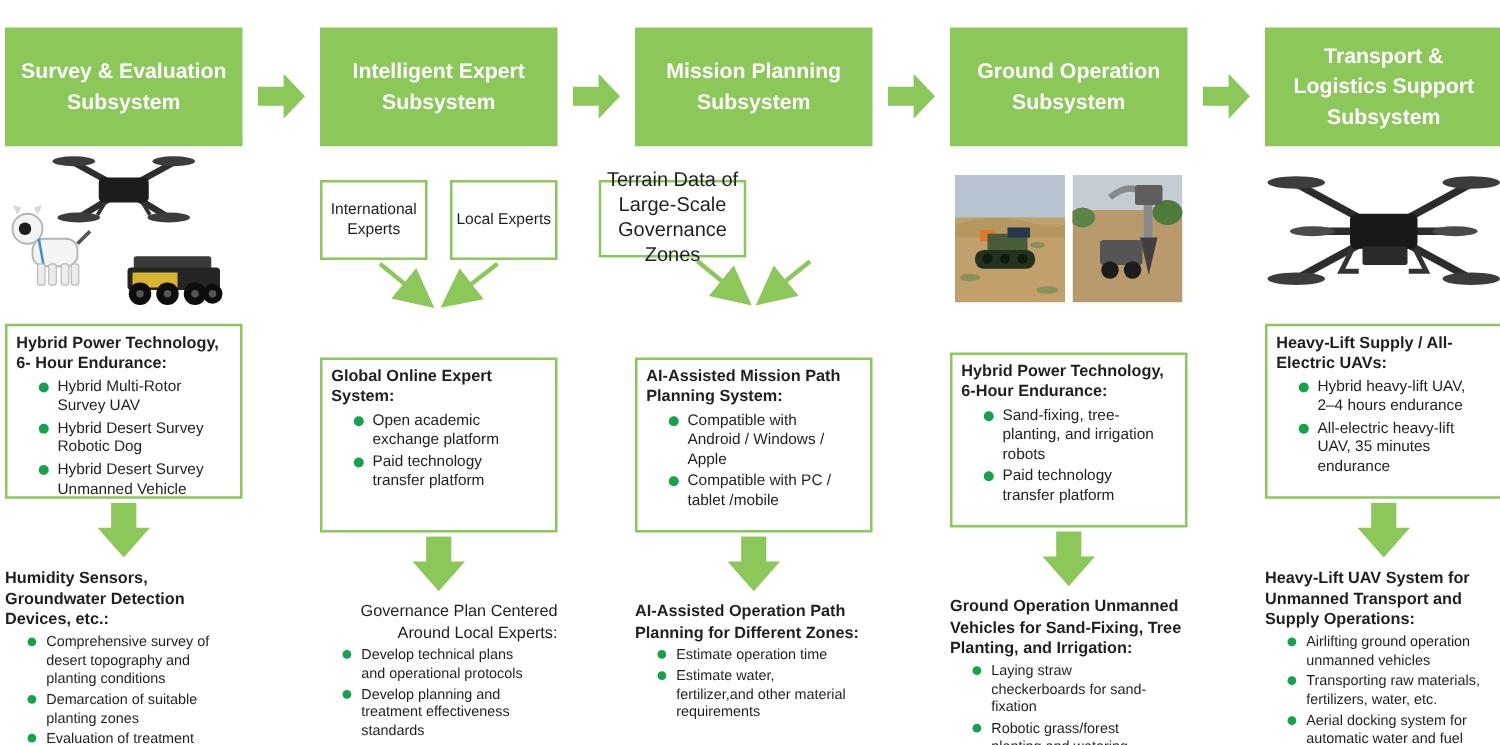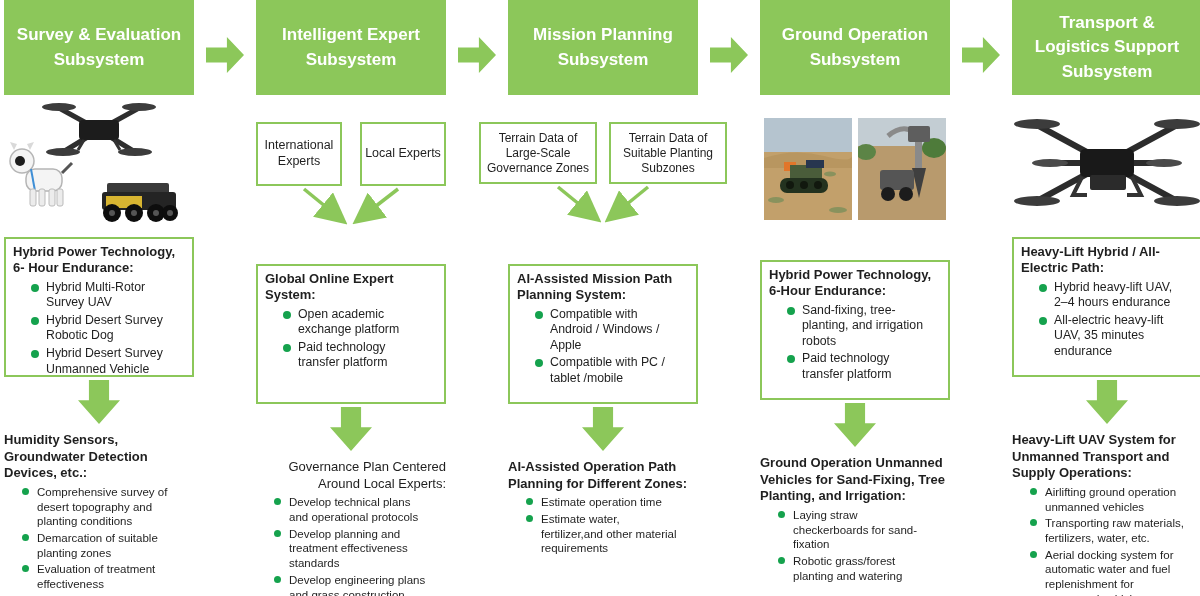--- a/index.html
+++ b/index.html
@@ -4,34 +4,34 @@
 <style>
   :root{
     --header-green:#8cc75a;
     --arrow-green:#8cc75a;
     --box-border-green:#8cc75a;
     --bullet-green:#15a24d;
     --text-dark:#1f1f1f;
   }
   *{box-sizing:border-box;}
   body{margin:0;background:#fff;font-family:"Liberation Sans",sans-serif;color:var(--text-dark);}
-  .board{width:1200px;height:596px;overflow:hidden;display:flex;padding:0 2px 0 4px;background:#fff;}
+  .board{width:1200px;height:596px;overflow:hidden;display:flex;padding:22px 2px 0 4px;background:#fff;}
   .col{flex:0 0 190px;width:190px;}
   .gap{flex:0 0 62px;width:62px;}
   .arrow-right{width:38px;height:36px;margin:37px auto 0;background:var(--arrow-green);
     clip-path:polygon(0 29%,55% 29%,55% 0,100% 50%,55% 100%,55% 71%,0 71%);}
   .header{height:95px;background:var(--header-green);color:#fff;font-weight:700;font-size:17px;
     line-height:1.42;display:flex;align-items:center;justify-content:center;text-align:center;padding:0 8px;}
   .visual{height:142px;position:relative;}
   .photos{display:flex;gap:6px;margin-top:23px;justify-content:center;}
   .input-boxes{display:flex;justify-content:space-between;margin-top:27px;}
   .input-box{border:2px solid var(--box-border-green);width:86px;height:64px;display:flex;align-items:center;
     justify-content:center;text-align:center;font-size:12.5px;line-height:1.25;padding:2px;background:#fff;}
   .c3 .input-boxes{width:248px;margin-left:-29px;}
-  .c3 .input-box{width:118px;height:62px;font-size:12px;}
+  .c3 .input-box{width:118px;height:62px;font-size:16px;}
   .converge{display:block;margin:0 auto;}
   .converge line{stroke:var(--arrow-green);stroke-width:3.5;}
   .converge .ah{fill:var(--arrow-green);}
   .mainbox{height:140px;border:2px solid var(--box-border-green);padding:5px 7px;background:#fff;}
   .boxtitle{font-weight:700;font-size:13px;line-height:1.25;}
   ul.bullets{list-style:none;margin:3px 16px 0;padding:0;font-size:12.3px;line-height:1.27;}
   ul.bullets li{position:relative;padding-left:17px;margin-bottom:2px;}
   ul.bullets li::before{content:"";position:absolute;left:2px;top:4px;width:8px;height:8px;border-radius:50%;
     background:var(--bullet-green);}
   .arrowrow{height:48px;}
@@ -150,21 +150,20 @@
 
   <div class="gap">
       <div class="arrow-right"></div>
     </div>
 
   <div class="col c3">
     <div class="header">Mission Planning Subsystem</div>
     <div class="visual">
       <div class="input-boxes">
         <div class="input-box">Terrain Data of Large-Scale Governance Zones</div>
-        <div class="input-box">Terrain Data of Suitable Planting Subzones</div>
       </div>
       <svg class="converge" width="190" height="44" viewBox="0 0 190 44">
         <defs>
             <marker id="ah3" markerWidth="9" markerHeight="9" refX="7" refY="4.5" orient="auto">
           <path class="ah" d="M0,0 L9,4.5 L0,9 z"></path>
             </marker>
           </defs>
         <line x1="50" y1="3" x2="88" y2="34" marker-end="url(#ah3)"></line>
         <line x1="140" y1="3" x2="102" y2="34" marker-end="url(#ah3)"></line>
       </svg>
@@ -259,21 +258,21 @@
         <ellipse cx="25" cy="106" rx="23" ry="5" fill="#3c3c3c"></ellipse>
           <ellipse cx="165" cy="106" rx="23" ry="5" fill="#3c3c3c"></ellipse>
         <ellipse cx="38" cy="68" rx="18" ry="4" fill="#4a4a4a"></ellipse>
           <ellipse cx="152" cy="68" rx="18" ry="4" fill="#4a4a4a"></ellipse>
         <rect x="68" y="54" width="54" height="28" rx="5" fill="#191919"></rect>
         <rect x="78" y="80" width="36" height="15" rx="2" fill="#2b2b2b"></rect>
         <path d="M70 82 l-9 18 h14 M120 82 l9 18 h-14" stroke="#333" stroke-width="4" fill="none"></path>
       </svg>
     </div>
     <div class="mainbox">
-      <div class="boxtitle">Heavy-Lift Hybrid / All-Electric Path:</div>
+      <div class="boxtitle">Heavy-Lift Supply / All-Electric UAVs:</div>
       <ul class="bullets">
         <li>Hybrid heavy-lift UAV, 2–4 hours endurance</li>
         <li>All-electric heavy-lift UAV, 35 minutes endurance</li>
       </ul>
     </div>
     <div class="arrowrow">
         <div class="arrow-down"></div>
       </div>
     <div class="bottom">
       <div class="bottomtitle">Heavy-Lift UAV System for Unmanned Transport and Supply Operations:</div>

